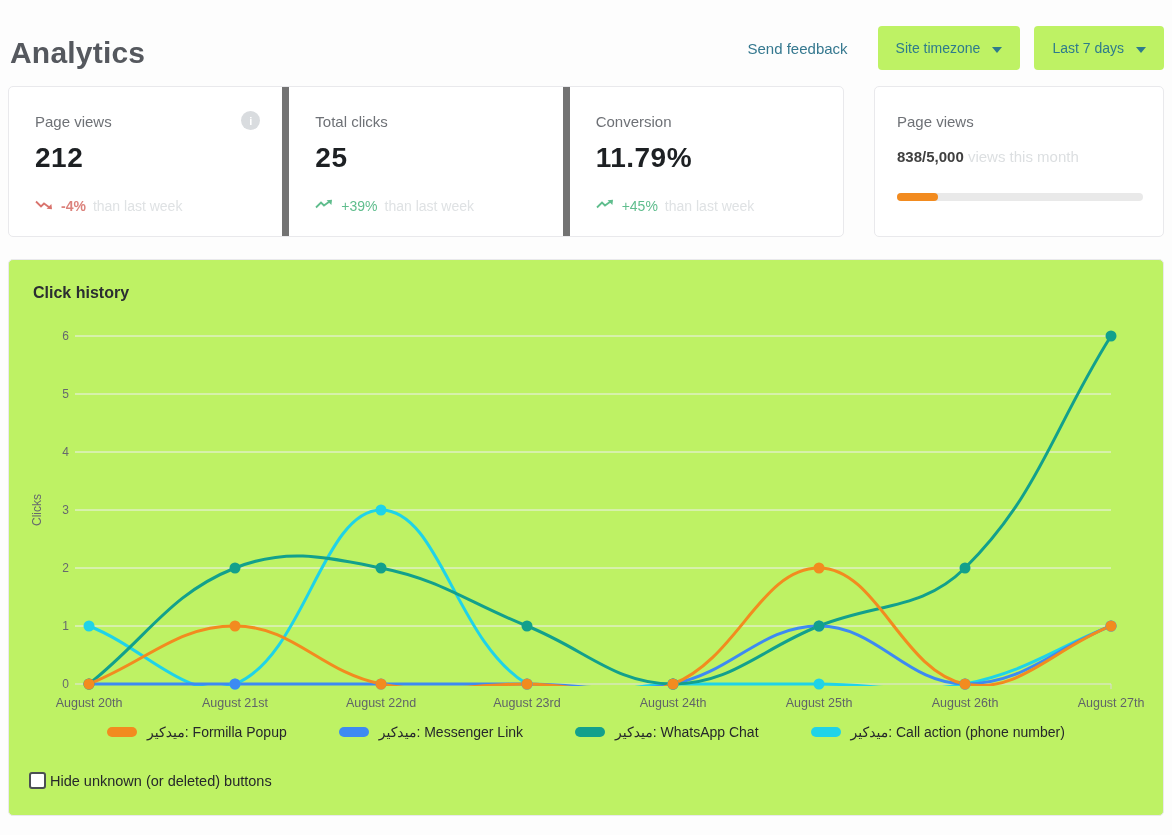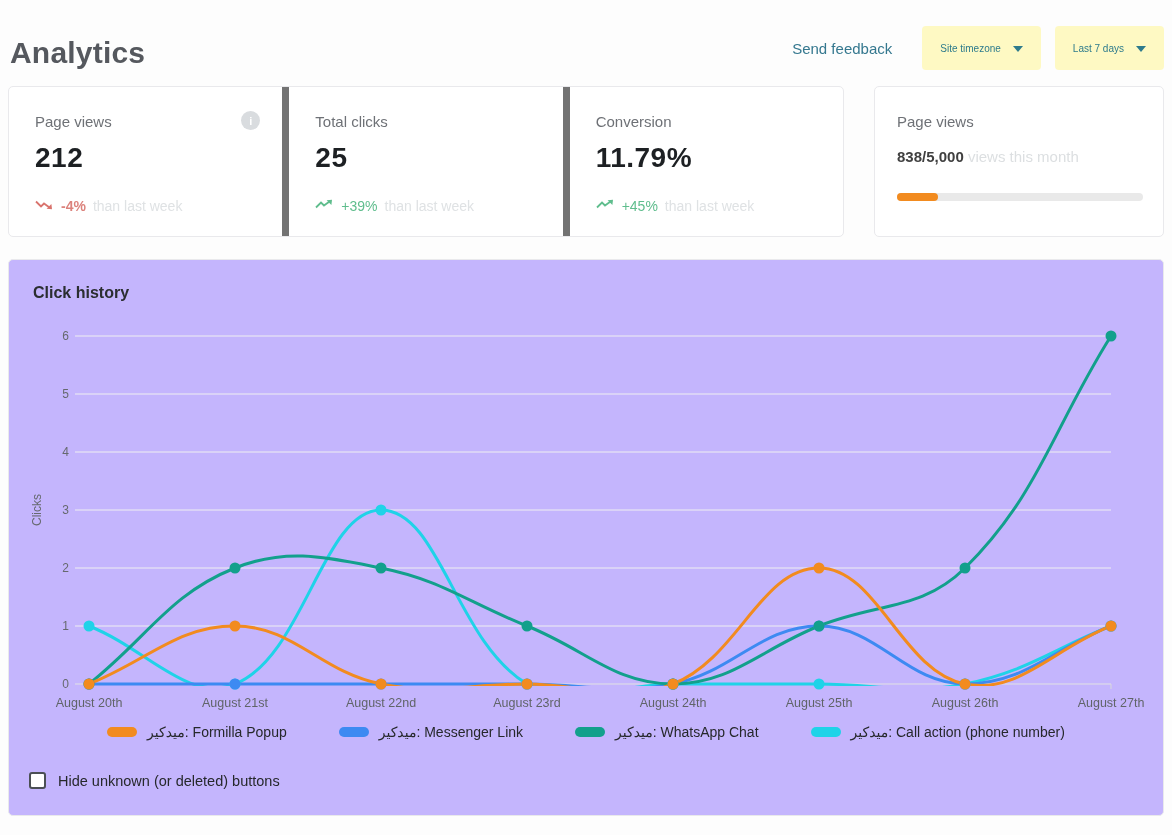--- a/index.html
+++ b/index.html
@@ -11,21 +11,21 @@
     color:#26282b;
     overflow:hidden;
   }
   .page { padding:12px 8px 0 8px; }
 
   
   .header { display:flex; align-items:flex-end; justify-content:space-between; height:58px; margin-bottom:16px; padding-left:2px; }
   .page-title { font-size:30px; font-weight:700; color:#55585e; letter-spacing:.2px; }
   .header-right { display:flex; align-items:center; gap:14px; }
   .feedback-link { color:#35788f; font-size:15px; cursor:pointer; margin-right:16px; }
-  .btn { background:#fef9c3; border:none; border-radius:4px; color:#2e7b8c; font-size:10px;
+  .btn { background:#bef264; border:none; border-radius:4px; color:#2e7b8c; font-size:14px;
          padding:16px 18px; height:44px; display:flex; align-items:center; gap:12px; cursor:pointer;
          font-family:"Liberation Sans", sans-serif; }
 
   
   .stats-row { display:flex; gap:30px; margin-bottom:22px; }
   .stats-main { flex:1; display:flex; background:#fff; border:1px solid #e9e9ec; border-radius:5px; }
   .stat { flex:1; padding:26px 24px 22px 26px; position:relative; }
   .stat + .stat { border-left:7px solid #737373; }
   .stat-label { font-size:15px; color:#6e7176; }
   .stat-value { font-size:28px; font-weight:700; color:#1d2023; margin-top:12px; letter-spacing:.5px; }
@@ -38,30 +38,30 @@
                display:flex; align-items:center; justify-content:center; font-style:normal; cursor:pointer; }
 
   .quota-card { width:290px; background:#fff; border:1px solid #e9e9ec; border-radius:5px; padding:26px 20px 22px 22px; }
   .quota-usage { margin-top:18px; font-size:15px; }
   .quota-used { font-weight:700; color:#404040; }
   .quota-suffix { color:#dcdfe1; }
   .progress-track { margin-top:28px; height:8px; background:#e9e9e9; border-radius:4px; }
   .progress-fill { height:8px; background:#f28b1f; border-radius:4px; }
 
   
-  .chart-card { background:#c4b5fd; border:1px solid #e9e9ec; border-radius:5px; padding:24px 20px 26px; }
+  .chart-card { background:#bef264; border:1px solid #e9e9ec; border-radius:5px; padding:24px 20px 26px; }
   .chart-title { font-size:16px; font-weight:700; color:#2b2e31; margin:0 0 10px 4px; }
   svg text.tick { font-size:12px; fill:#66696e; font-family:"Liberation Sans", sans-serif; }
   svg text.xtick { font-size:12.5px; fill:#606468; font-family:"Liberation Sans", sans-serif; }
 
   .legend { display:flex; justify-content:center; align-items:center; gap:52px; margin-top:4px; }
   .legend-item { display:flex; align-items:center; gap:10px; font-size:14px; color:#26282b; cursor:pointer; }
   .legend-swatch { width:30px; height:10px; border-radius:5px; display:inline-block; }
 
-  .hide-row { margin-top:32px; display:flex; align-items:flex-end; gap:12px; font-size:14.5px; color:#26282b; }
+  .hide-row { margin-top:32px; display:flex; align-items:flex-end; gap:4px; font-size:14.5px; color:#26282b; }
   .hide-row input[type=checkbox] {
     appearance:none; -webkit-appearance:none; width:17px; height:17px; margin:0;
     border:2px solid #4b4f54; border-radius:3px; background:#fff; cursor:pointer;
   }
 </style>
 </head>
 <body>
 
 <div class="page">
 

